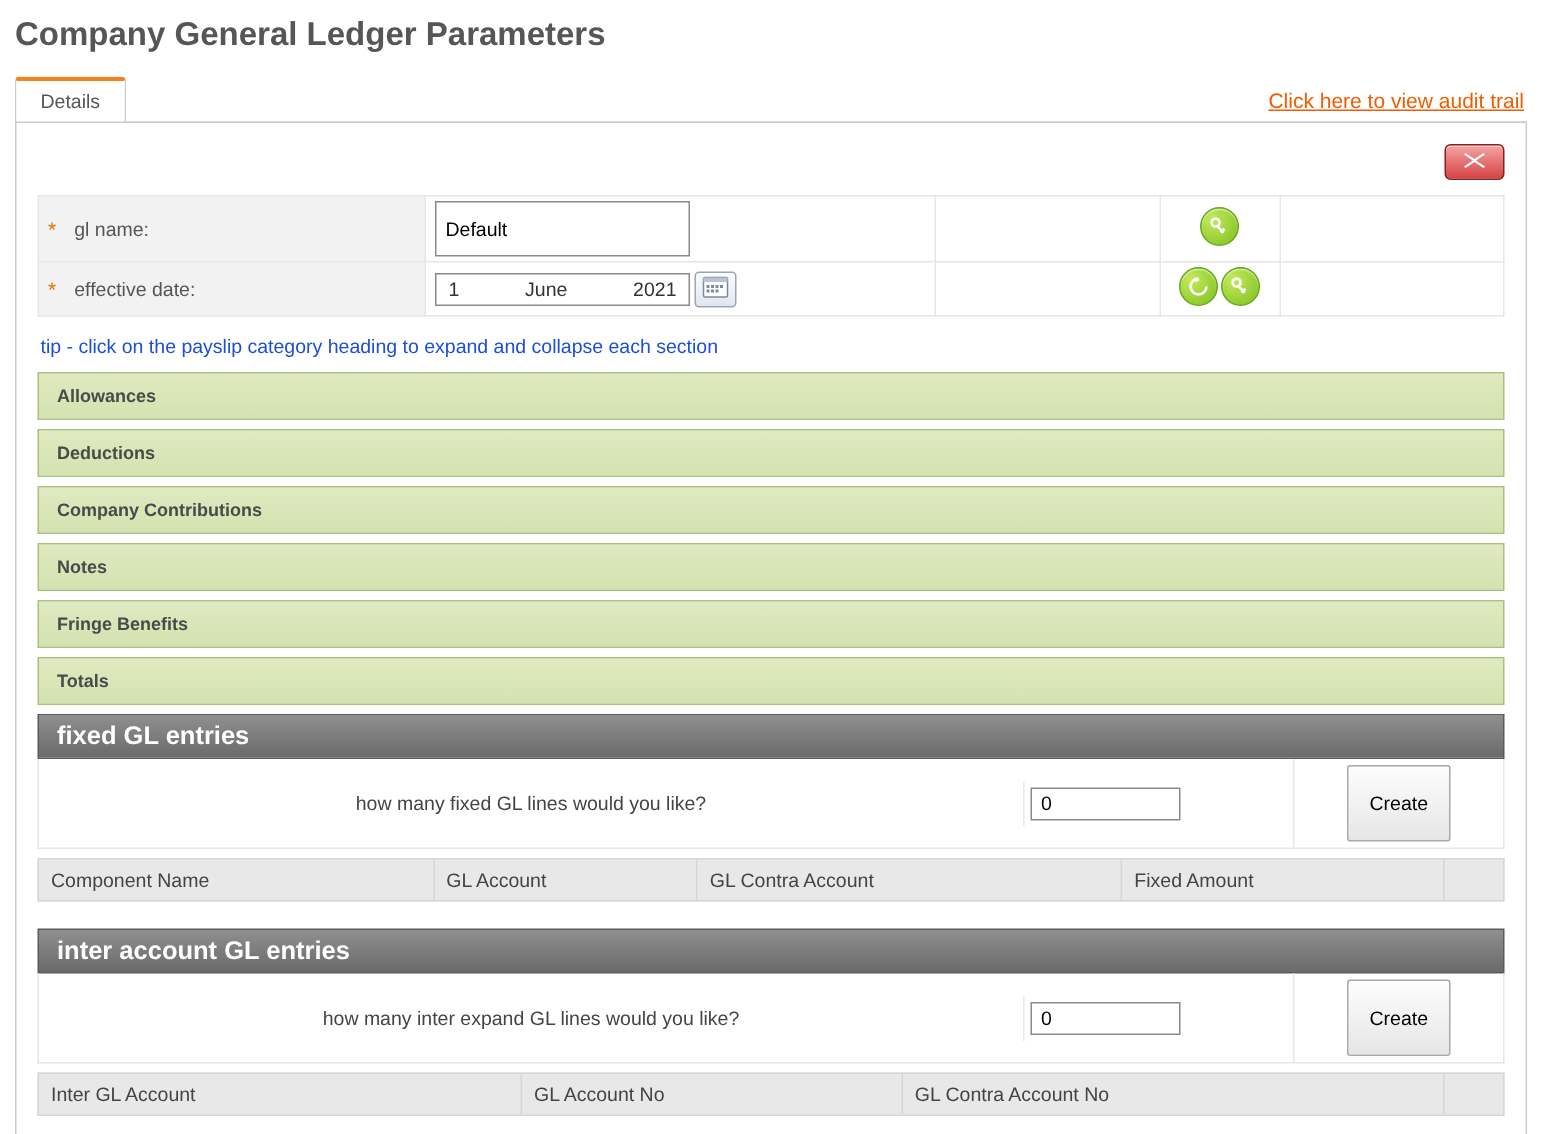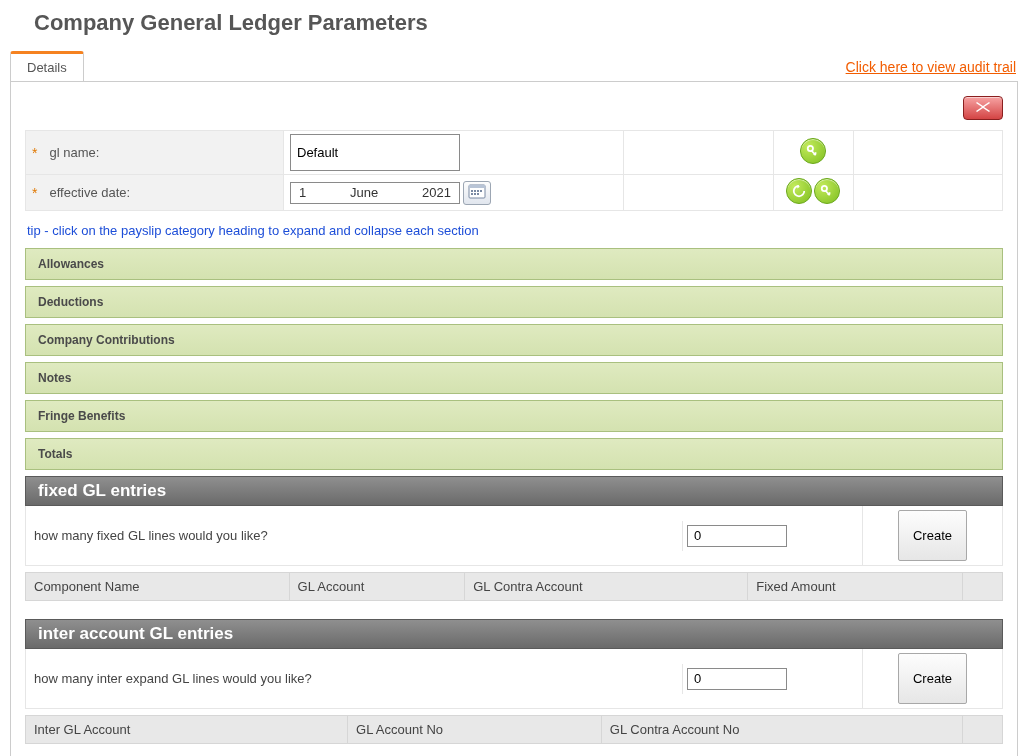--- a/index.html
+++ b/index.html
@@ -8,21 +8,20 @@
     font-size: 13px;
     color: #333;
     background: #fff;
     padding: 10px;
   }
   h1 {
     font-size: 22px;
     font-weight: bold;
     color: #565656;
     margin-bottom: 14px;
-    margin-left: 24px;
   }
   .tab-row {
     display: flex;
     justify-content: space-between;
     align-items: flex-end;
     border-bottom: 1px solid #ccc;
     margin-bottom: -1px;
   }
   .tab {
     background: #fff;
@@ -186,20 +185,21 @@
   .ask-row {
     display: flex;
     align-items: center;
     border: 1px solid #e6e6e6;
     border-top: none;
   }
   .ask-row .ask-label {
     flex: 1;
     padding: 6px 8px;
     color: #444;
+    text-align: center;
   }
   .ask-row .ask-input-wrap {
     width: 180px;
     border-left: 1px solid #e6e6e6;
     padding: 4px;
     display:flex;
     align-items:center;
   }
   .ask-row .ask-input-wrap input {
     width: 100px;

